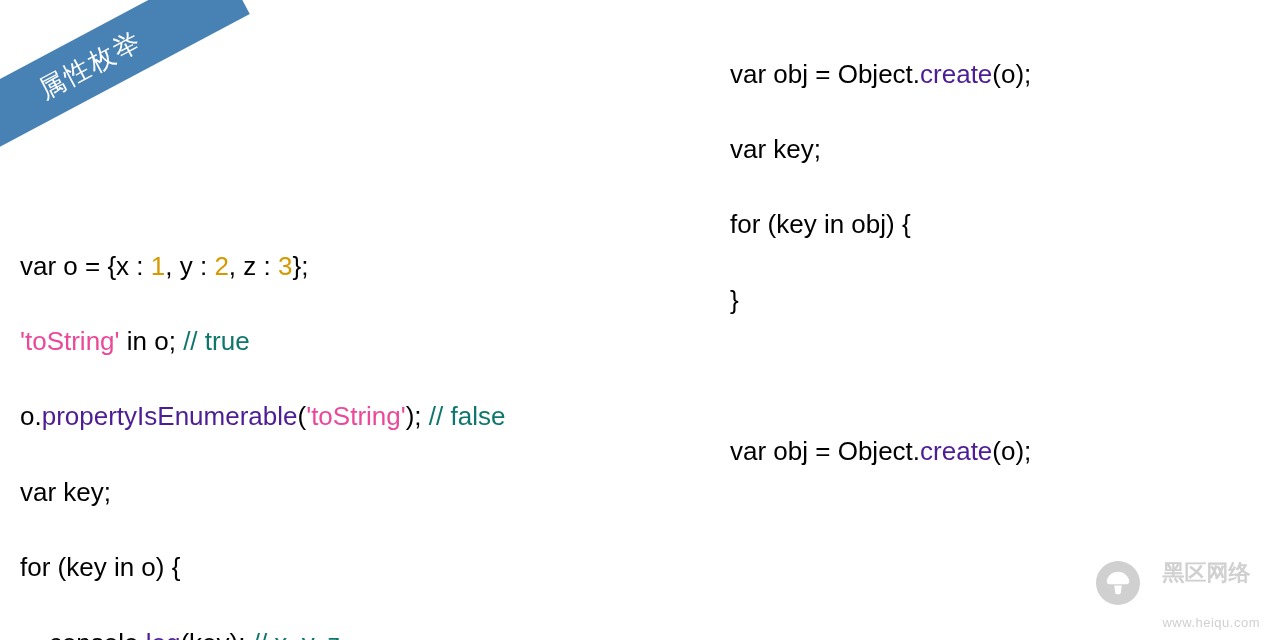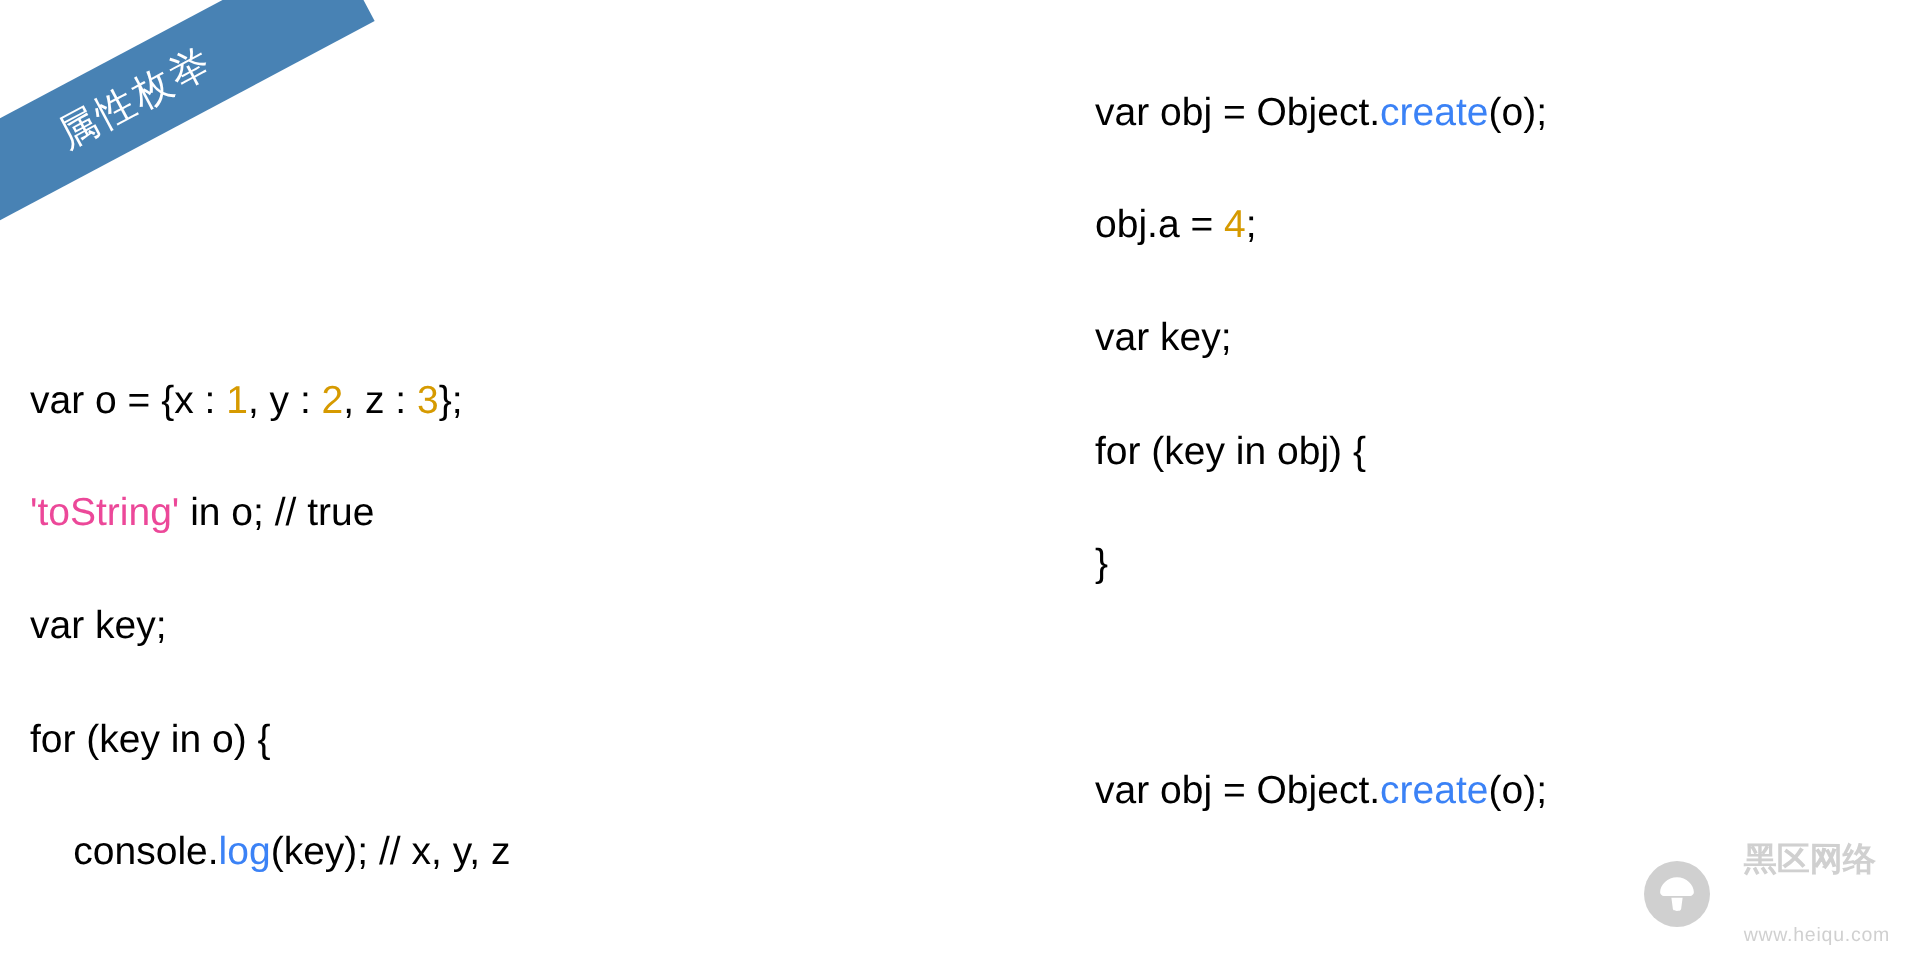--- a/index.html
+++ b/index.html
@@ -27,30 +27,29 @@
     font-size: 26px;
     letter-spacing: 2px;
   }
   .col {
     position: absolute;
     line-height: 1.45;
     white-space: pre;
   }
   .left  { top: 210px; left: 20px; }
   .right { top: 18px; left: 730px; }
-  .c-blue   { color: #3b82f6; }
+  .c-blue   { color: #4c1d95; }
   .c-orange { color: #d69a00; }
   .c-red    { color: #ec4899; }
-  .c-grey   { color: #000000; }
+  .c-grey   { color: #0f766e; }
   .watermark {
     position: absolute;
     right: 14px;
     bottom: 10px;
     display: flex;
-    align-items: center;
     gap: 22px;
   }
   .wm-icon {
     width: 44px; height: 44px; border-radius: 50%;
     background: #d0d0d0;
     display: flex; align-items: center; justify-content: center;
   }
   .wm-text { display: flex; flex-direction: column; line-height: 1.05; color: #d0d0d0; }
   .wm-main { font-size: 22px; font-weight: bold; font-family: "Microsoft YaHei", sans-serif; }
   .wm-sub  { font-size: 13px; letter-spacing: 0.5px; margin-top: 32px; }
@@ -58,29 +57,29 @@
 </head>
 <body>
 
 <div class="ribbon">
   <span>属性枚举</span>
 </div>
 
 <div class="col left">
 <div><span>var o = {x : </span><span class="c-orange">1</span><span>, y : </span><span class="c-orange">2</span><span>, z : </span><span class="c-orange">3</span><span>};</span></div>
 <div><span class="c-red">'toString'</span><span> in o; </span><span class="c-grey">// true</span></div>
+<div><span>o.</span><span class="c-blue">propertyIsEnumerable</span><span>(</span><span class="c-red">'toString'</span><span>); </span><span class="c-grey">// false</span></div>
 <div><span>var key;</span></div>
 <div><span>for (key in o) {</span></div>
 <div><span>    console.</span><span class="c-blue">log</span><span>(key); </span><span class="c-grey">// x, y, z</span></div>
 
 </div>
 
 <div class="col right">
 <div><span>var obj = Object.</span><span class="c-blue">create</span><span>(o);</span></div>
-<div><span>obj.a = </span><span class="c-orange">4</span><span>;</span></div>
 <div><span>var key;</span></div>
 <div><span>for (key in obj) {</span></div>
 <div><span>}</span></div>
 <div>&nbsp;</div>
 <div><span>var obj = Object.</span><span class="c-blue">create</span><span>(o);</span></div>
 
 
 
 
 

